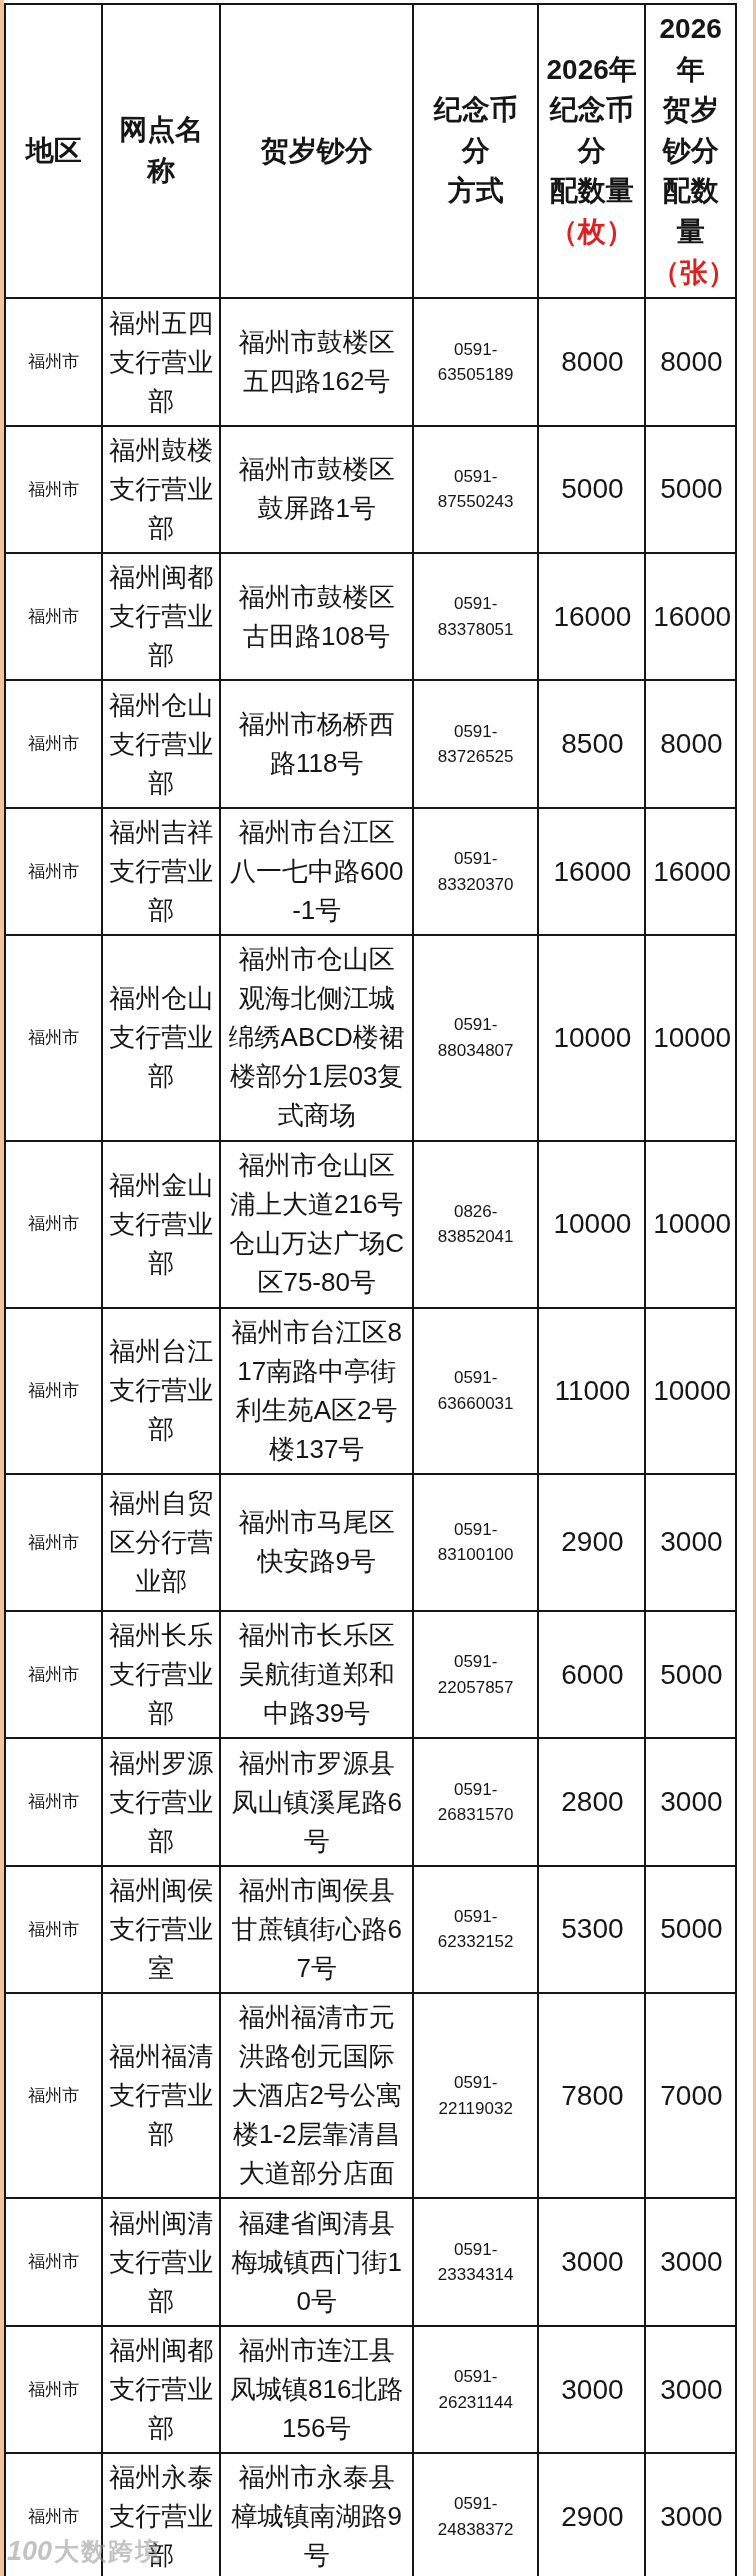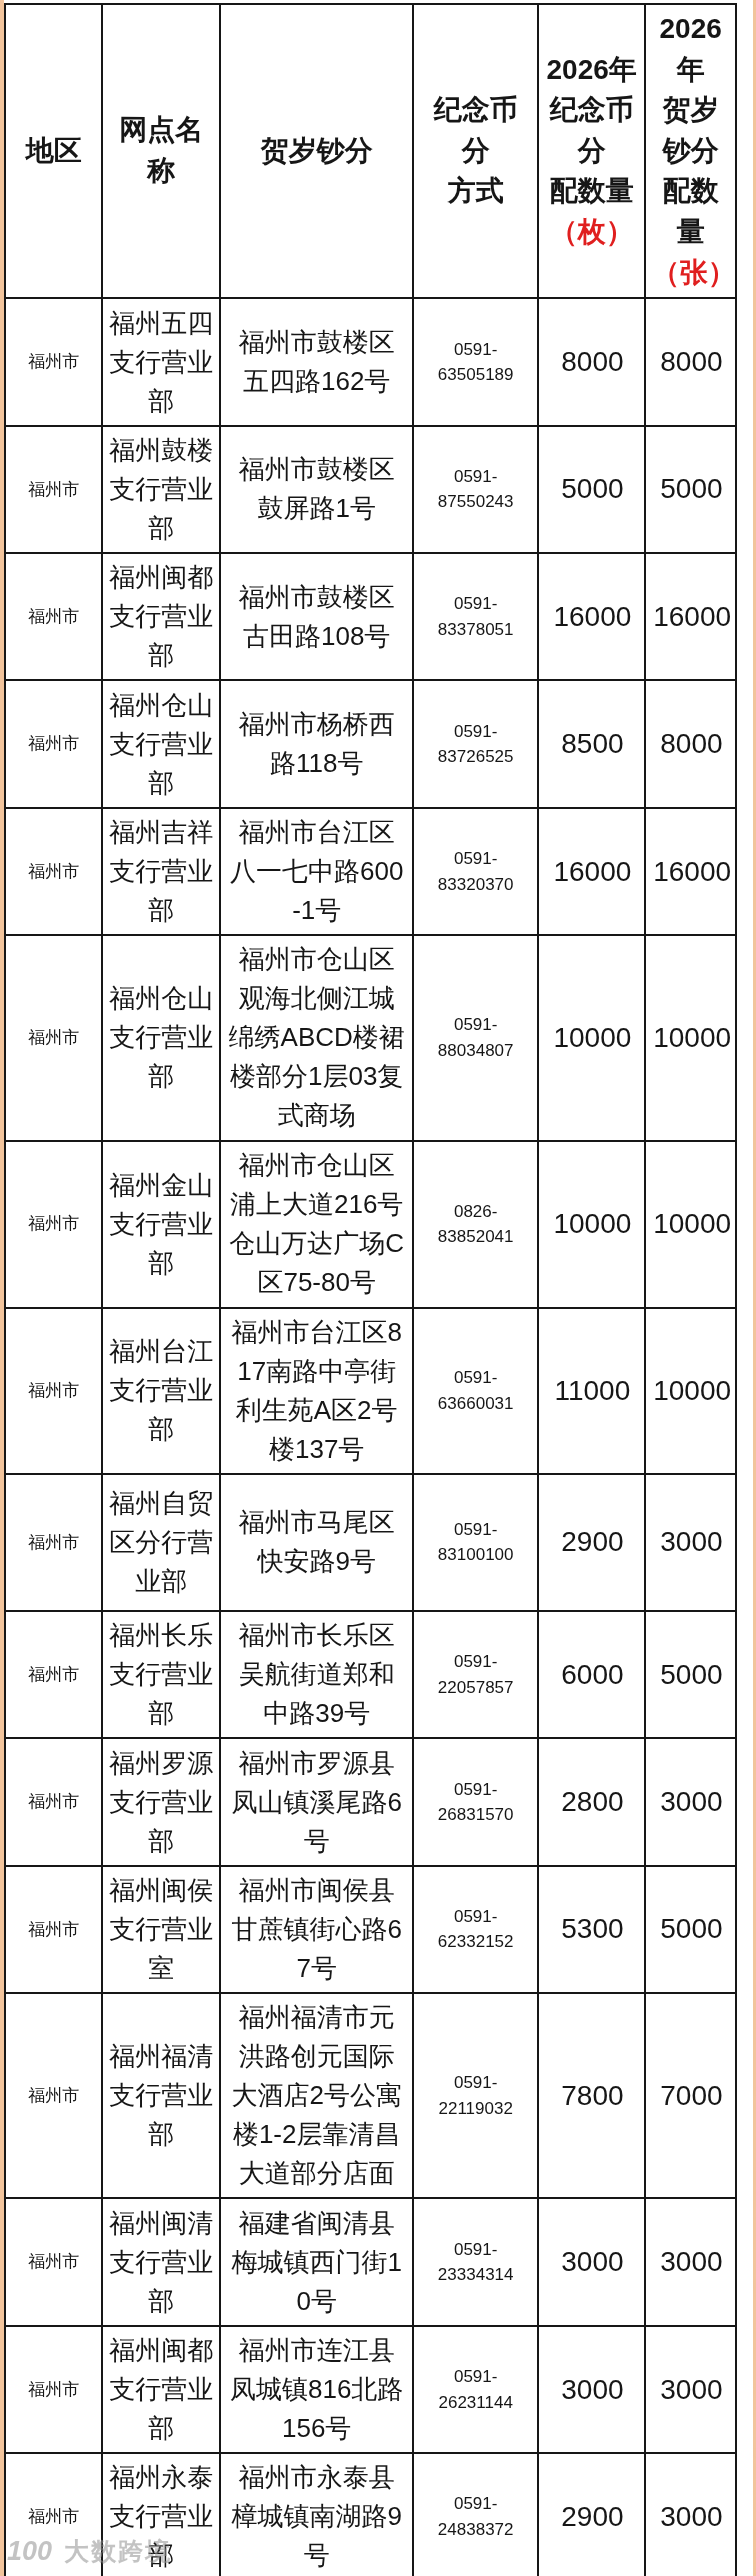--- a/index.html
+++ b/index.html
@@ -31,21 +31,21 @@
   tbody tr:nth-child(8){height:163px;}
   tbody tr:nth-child(9){height:137px;}
   tbody tr:nth-child(10){height:107px;}
   tbody tr:nth-child(11){height:119px;}
   tbody tr:nth-child(12){height:125px;}
   tbody tr:nth-child(13){height:205px;}
   tbody tr:nth-child(14){height:114px;}
   tbody tr:nth-child(15){height:104px;}
   tbody tr:nth-child(16){height:102px;}
   tbody tr:nth-child(17){height:223px;}
-  .watermark{position:absolute;left:7px;bottom:8.4px;display:flex;align-items:center;gap:12px;
+  .watermark{position:absolute;left:7px;bottom:8.4px;display:flex;align-items:center;gap:2px;
              color:rgba(145,145,145,0.55);font-weight:800;font-size:25px;letter-spacing:2.1px;
              pointer-events:none;user-select:none;}
   .watermark .wm-logo{font-style:italic;font-size:27px;letter-spacing:0;}
 </style>
 </head>
 <body>
 
 <div id="page">
   <div class="edge-strip edge-left" style="background: rgb(242, 196, 156);"></div>
   <div class="edge-strip edge-right" style="background: rgb(242, 196, 156);"></div>

